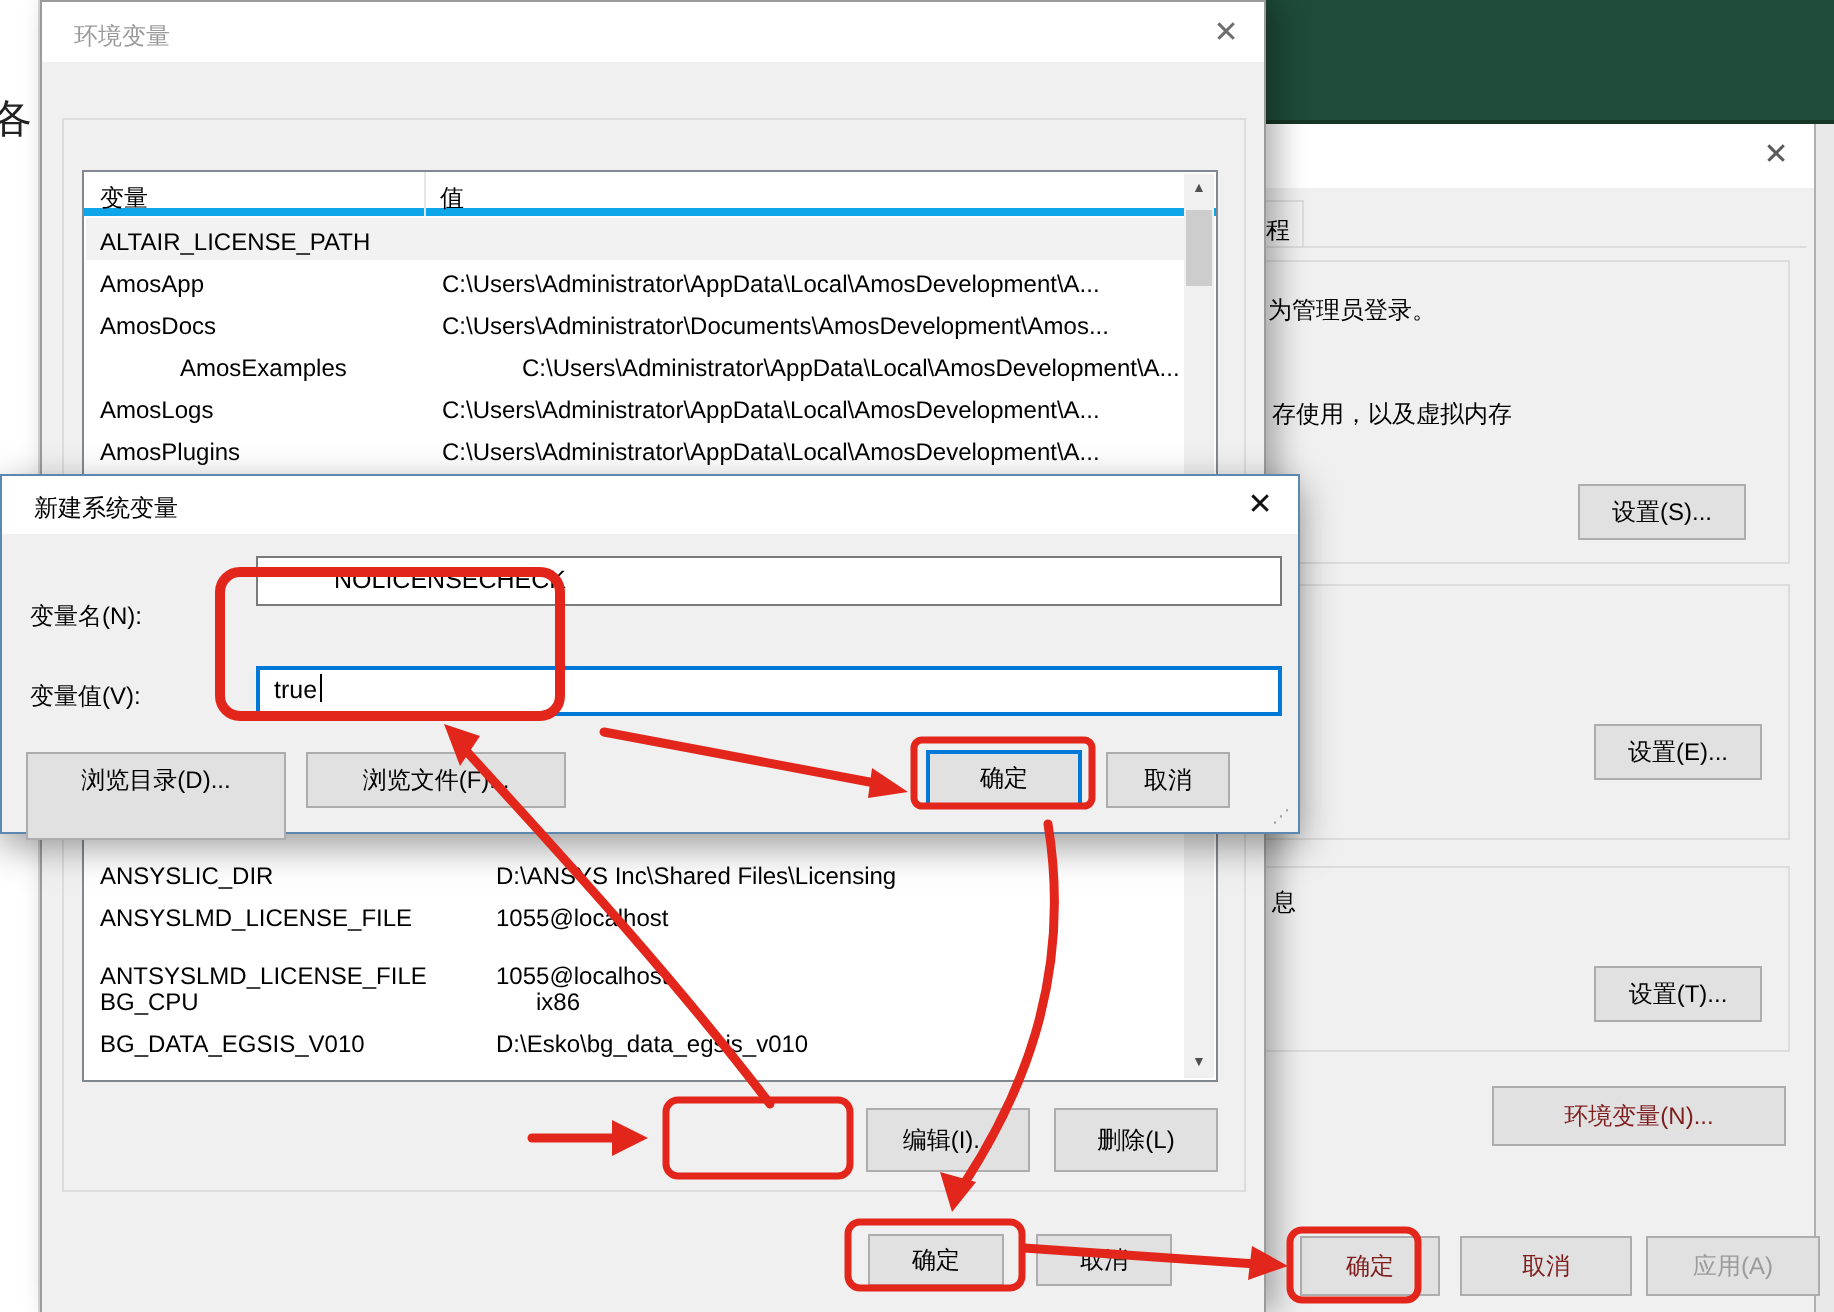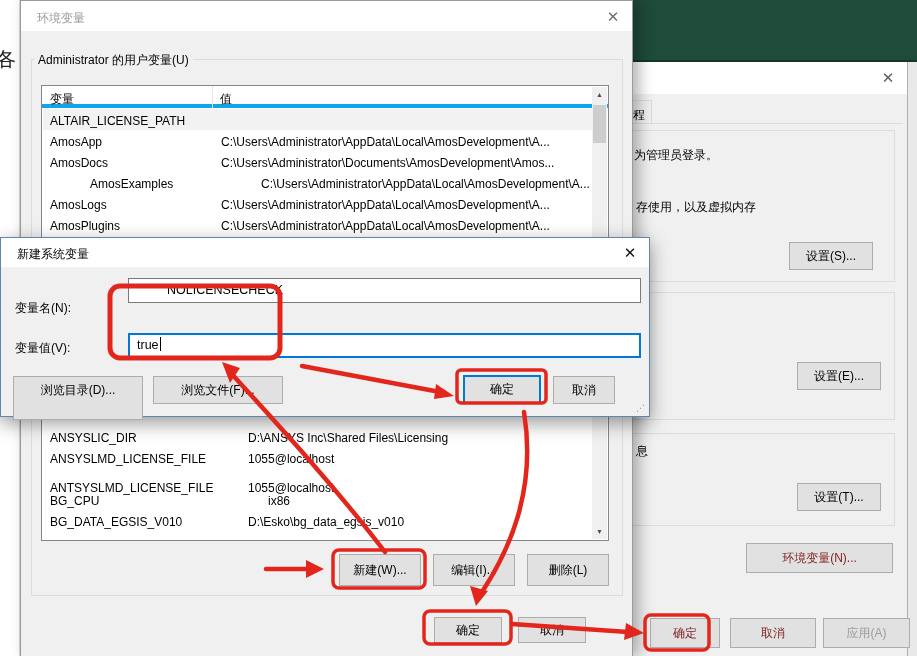--- a/index.html
+++ b/index.html
@@ -96,21 +96,20 @@
     <div class="dlg-btn" style="left:97px; top:556px; width:86px; height:30px; line-height:28px;">取消</div>
     <div class="dlg-btn disabled" style="left:190px; top:556px; width:87px; height:30px; line-height:28px;">应用(A)</div>
   </div>
   <div id="right-edge-strip" class="abs"></div>
 
   <div id="envdlg" class="abs">
     <div class="titlebar"></div>
     <div class="title">环境变量</div>
     <div class="close">✕</div>
 
-    <div class="grouplabel" style="left:13px; top:51px;">Administrator 的用户变量(U)</div>
     <div class="groupframe" style="left:10px; top:58px; width:592px; height:200px;"></div>
 
     <div class="listview" style="left:20px; top:84px; width:568px; height:175px;">
       <div class="lv-header">
         <div class="lv-hcell" style="left:8px;">变量</div>
         <div class="lv-hcell" style="left:178px;">值</div>
         <div class="lv-hsep" style="left:170px;"></div>
       </div>
       <div class="lv-row" style="top:23px; background:#f2f2f2;">
         <div class="lv-name">ALTAIR_LICENSE_PATH</div>
@@ -162,21 +161,20 @@
       </div>
       <div class="lv-row" style="top:104px;">
         <div class="lv-name">BG_DATA_EGSIS_V010</div>
         <div class="lv-val" style="left:205px; right:2px;">D:\Esko\bg_data_egsis_v010</div>
       </div>
       <div class="scrollbar">
         <div class="sb-arrow" style="bottom:0;">▼</div>
       </div>
     </div>
 
-    <div class="win-btn" style="left:318px; top:553px; width:82px; height:32px; line-height:30px;">新建(W)...</div>
     <div class="win-btn" style="left:412px; top:553px; width:82px; height:32px; line-height:30px;">编辑(I)...</div>
     <div class="win-btn" style="left:506px; top:553px; width:82px; height:32px; line-height:30px;">删除(L)</div>
 
     <div class="win-btn" style="left:413px; top:616px; width:68px; height:26px; line-height:24px;">确定</div>
     <div class="win-btn" style="left:497px; top:616px; width:68px; height:26px; line-height:24px;">取消</div>
   </div>
 
   <div id="newvar" class="abs">
     <div class="titlebar"></div>
     <div class="title">新建系统变量</div>

